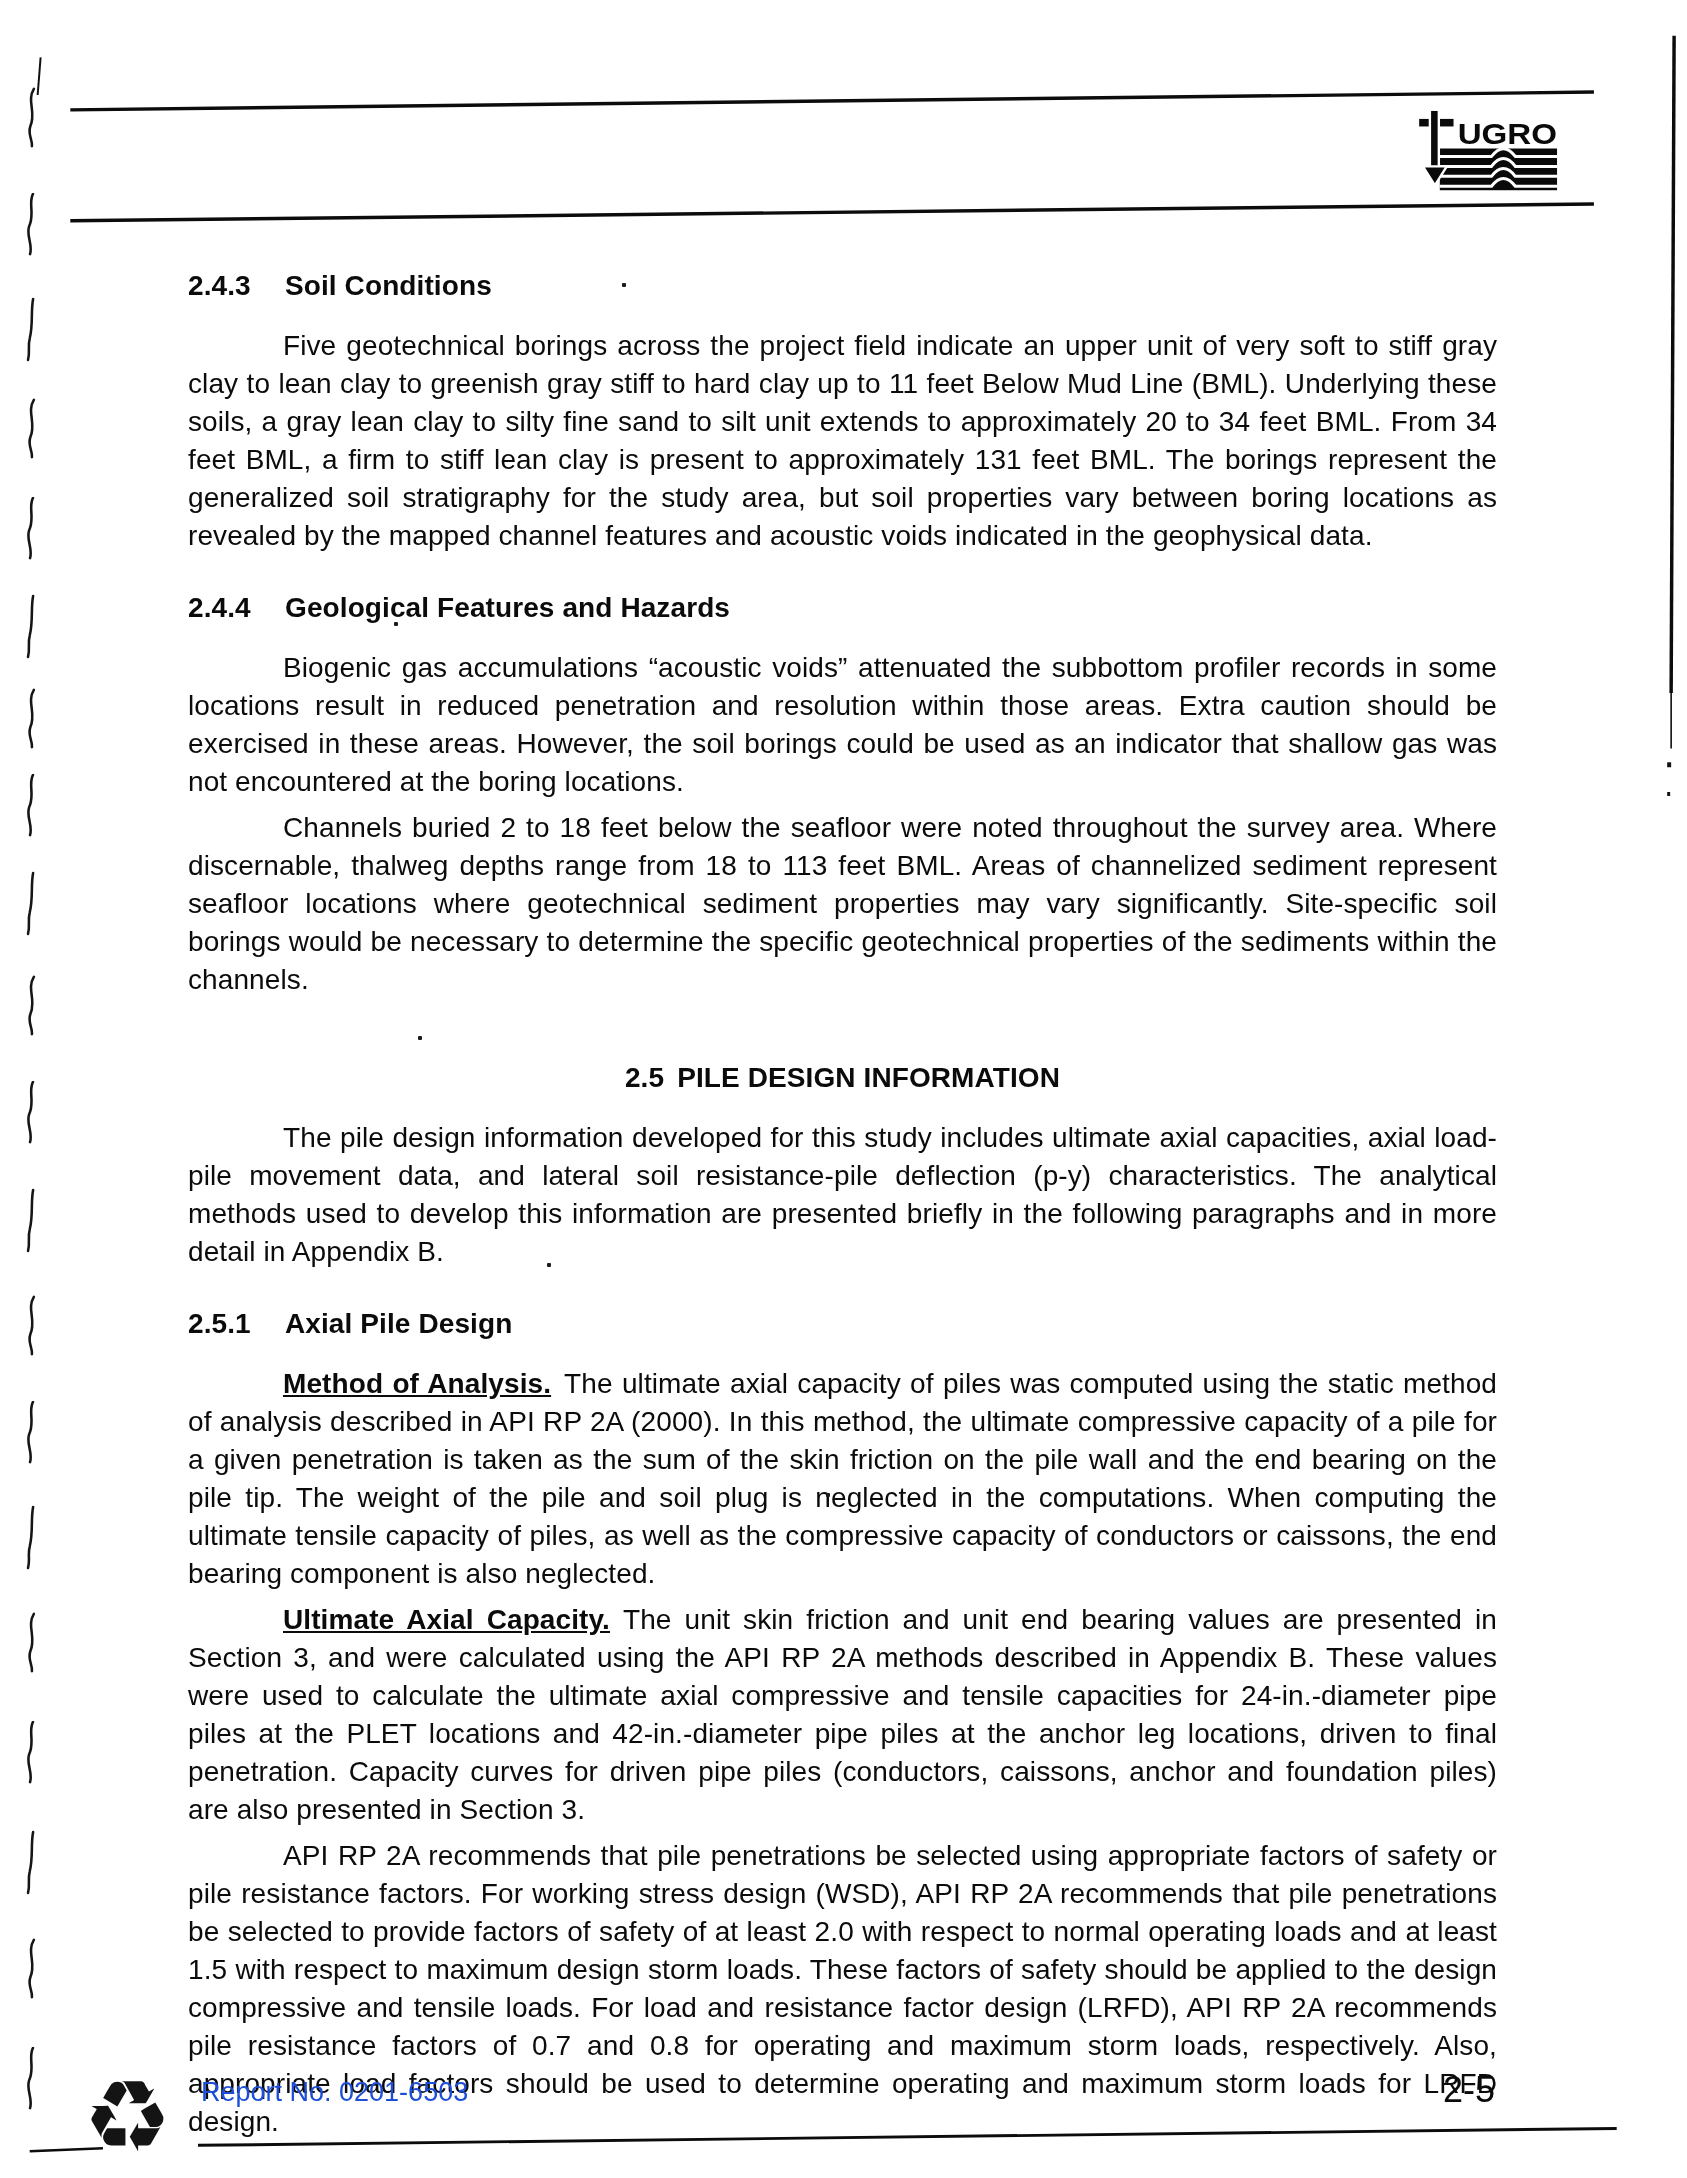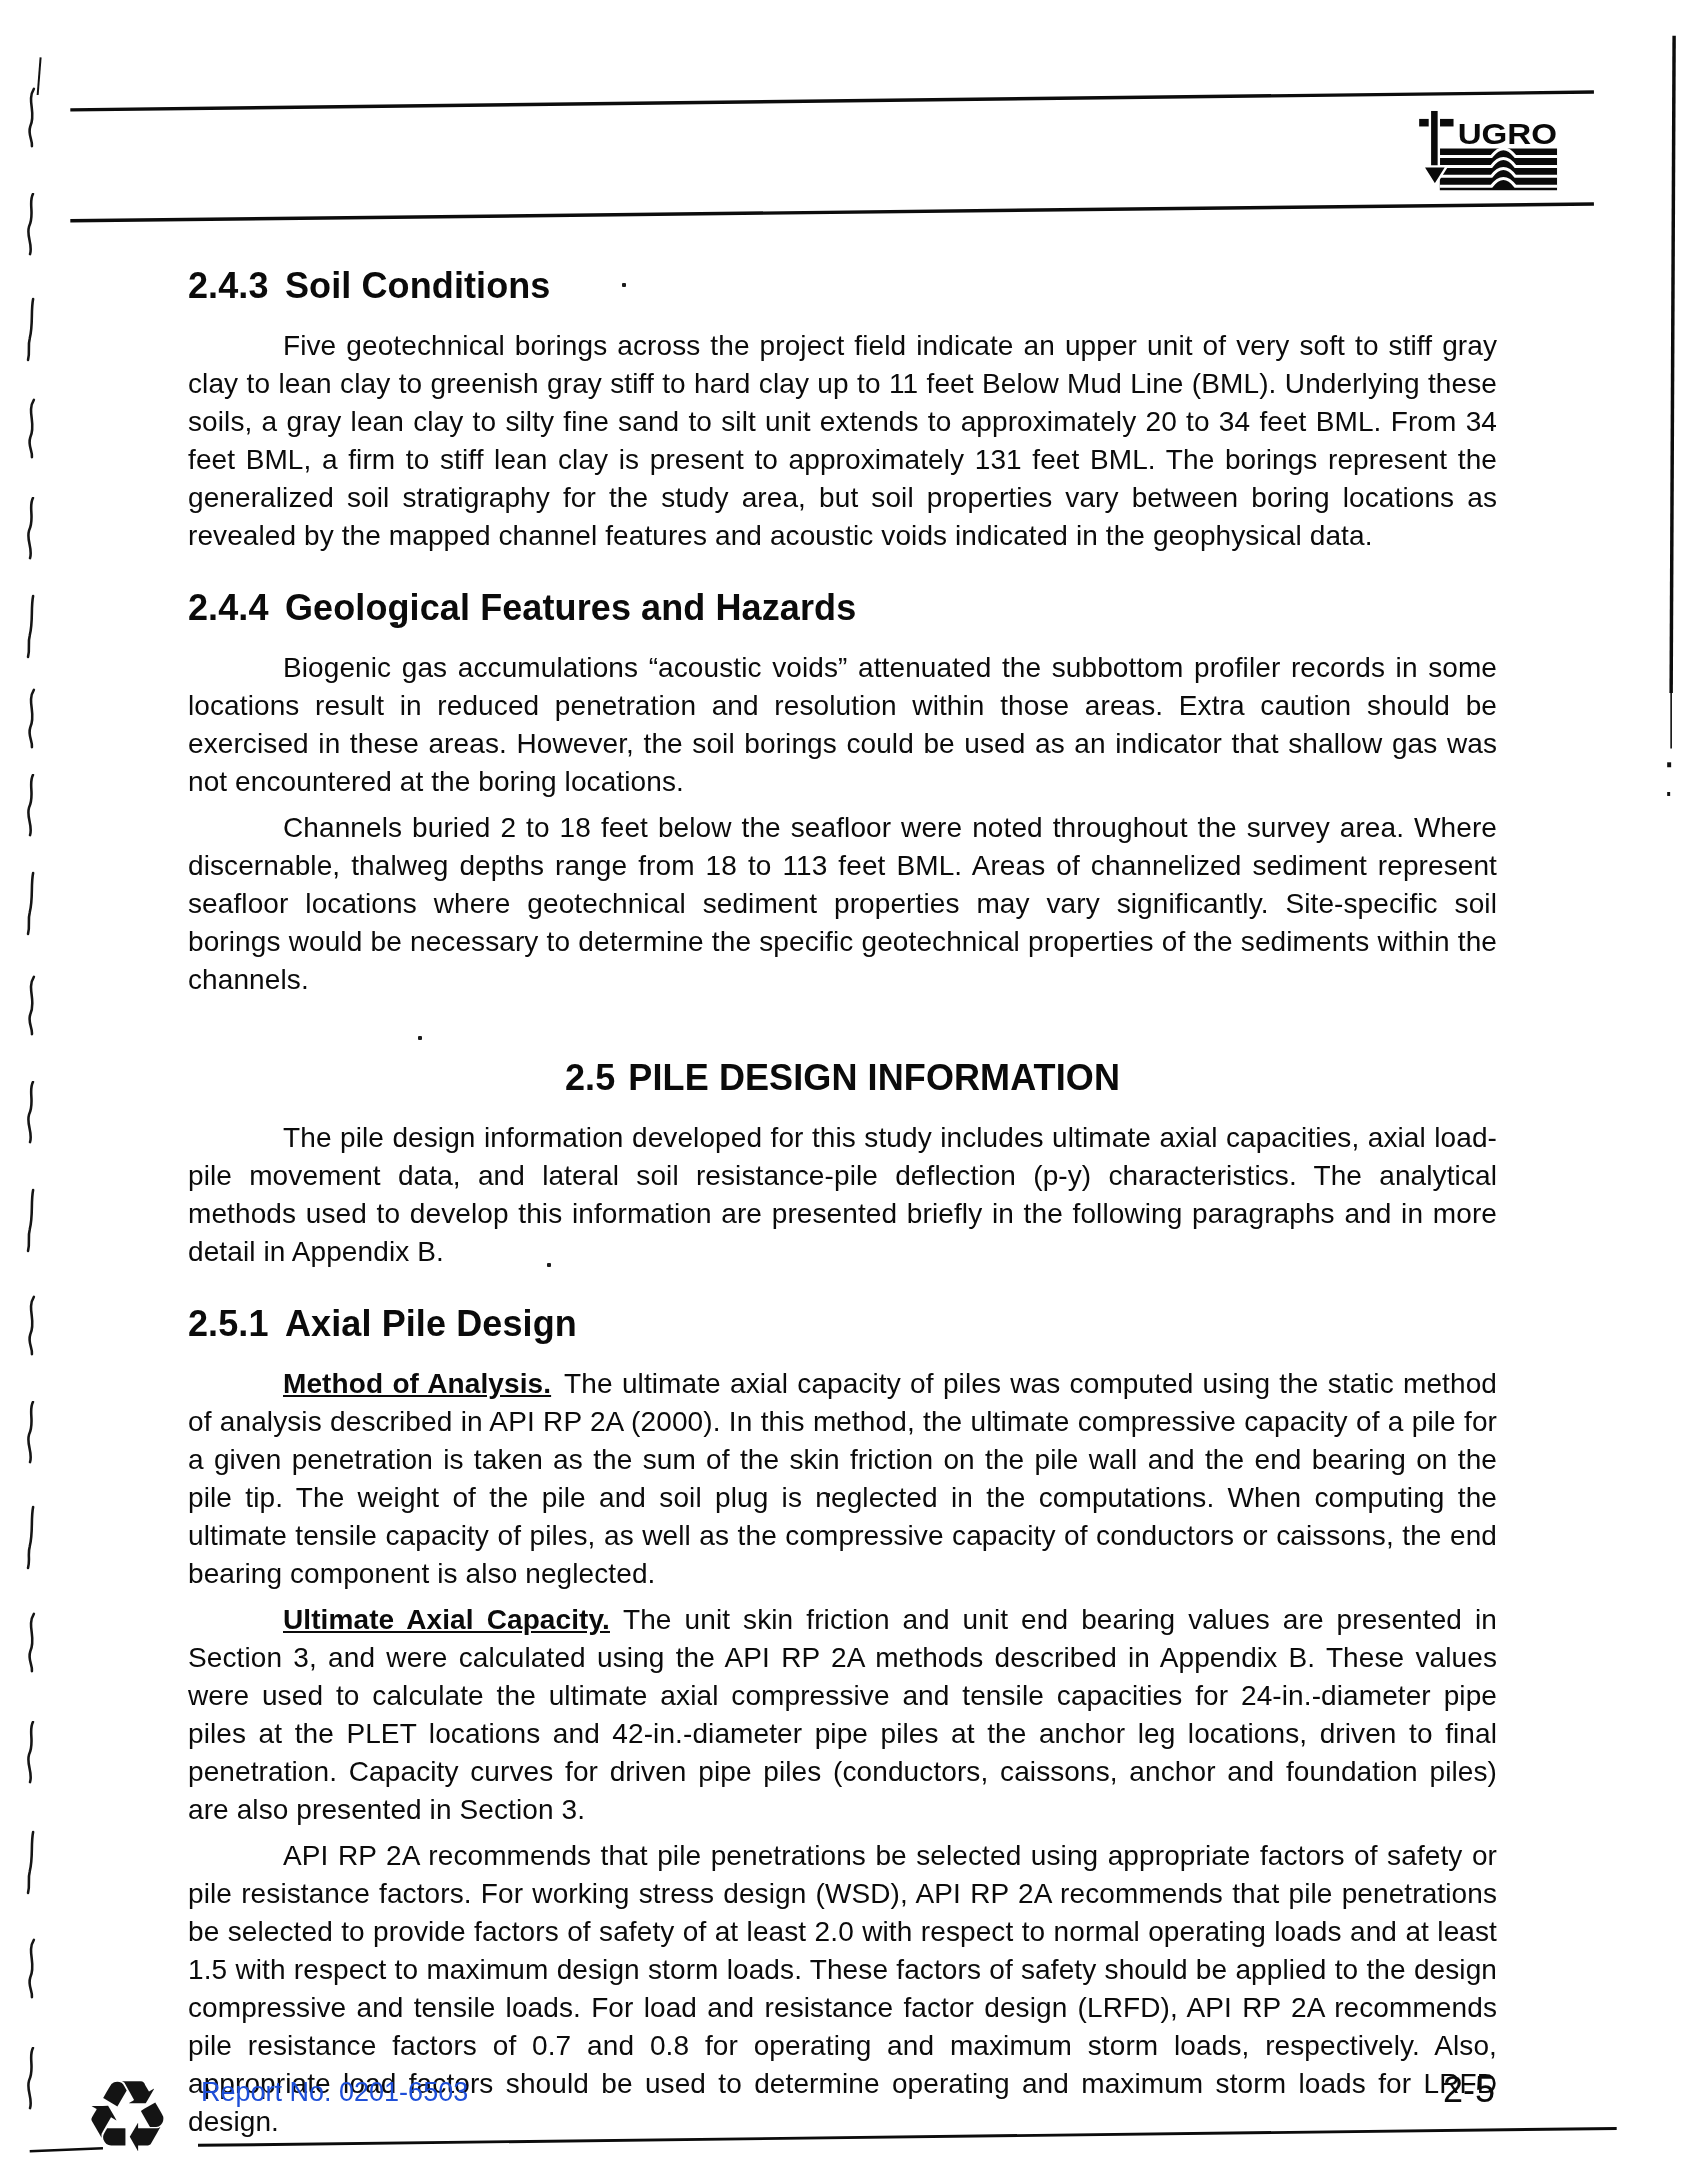--- a/index.html
+++ b/index.html
@@ -32,21 +32,21 @@
   .content {
     position: absolute;
     left: 188px;
     top: 267px;
     width: 1309px;
     font-size: 28px;
     line-height: 38px;
     letter-spacing: 0.1px;
   }
   .content > h2 {
-    font-size: 36px;
+    font-size: 28px;
     line-height: 38px;
     font-weight: 700;
     margin: 34px 0 0 0;
   }
   .content > h2:first-child { margin-top: 0; }
   .content > h2 .h-num {
     display: inline-block;
     min-width: 97px;
   }
   .content > h2.centered {

